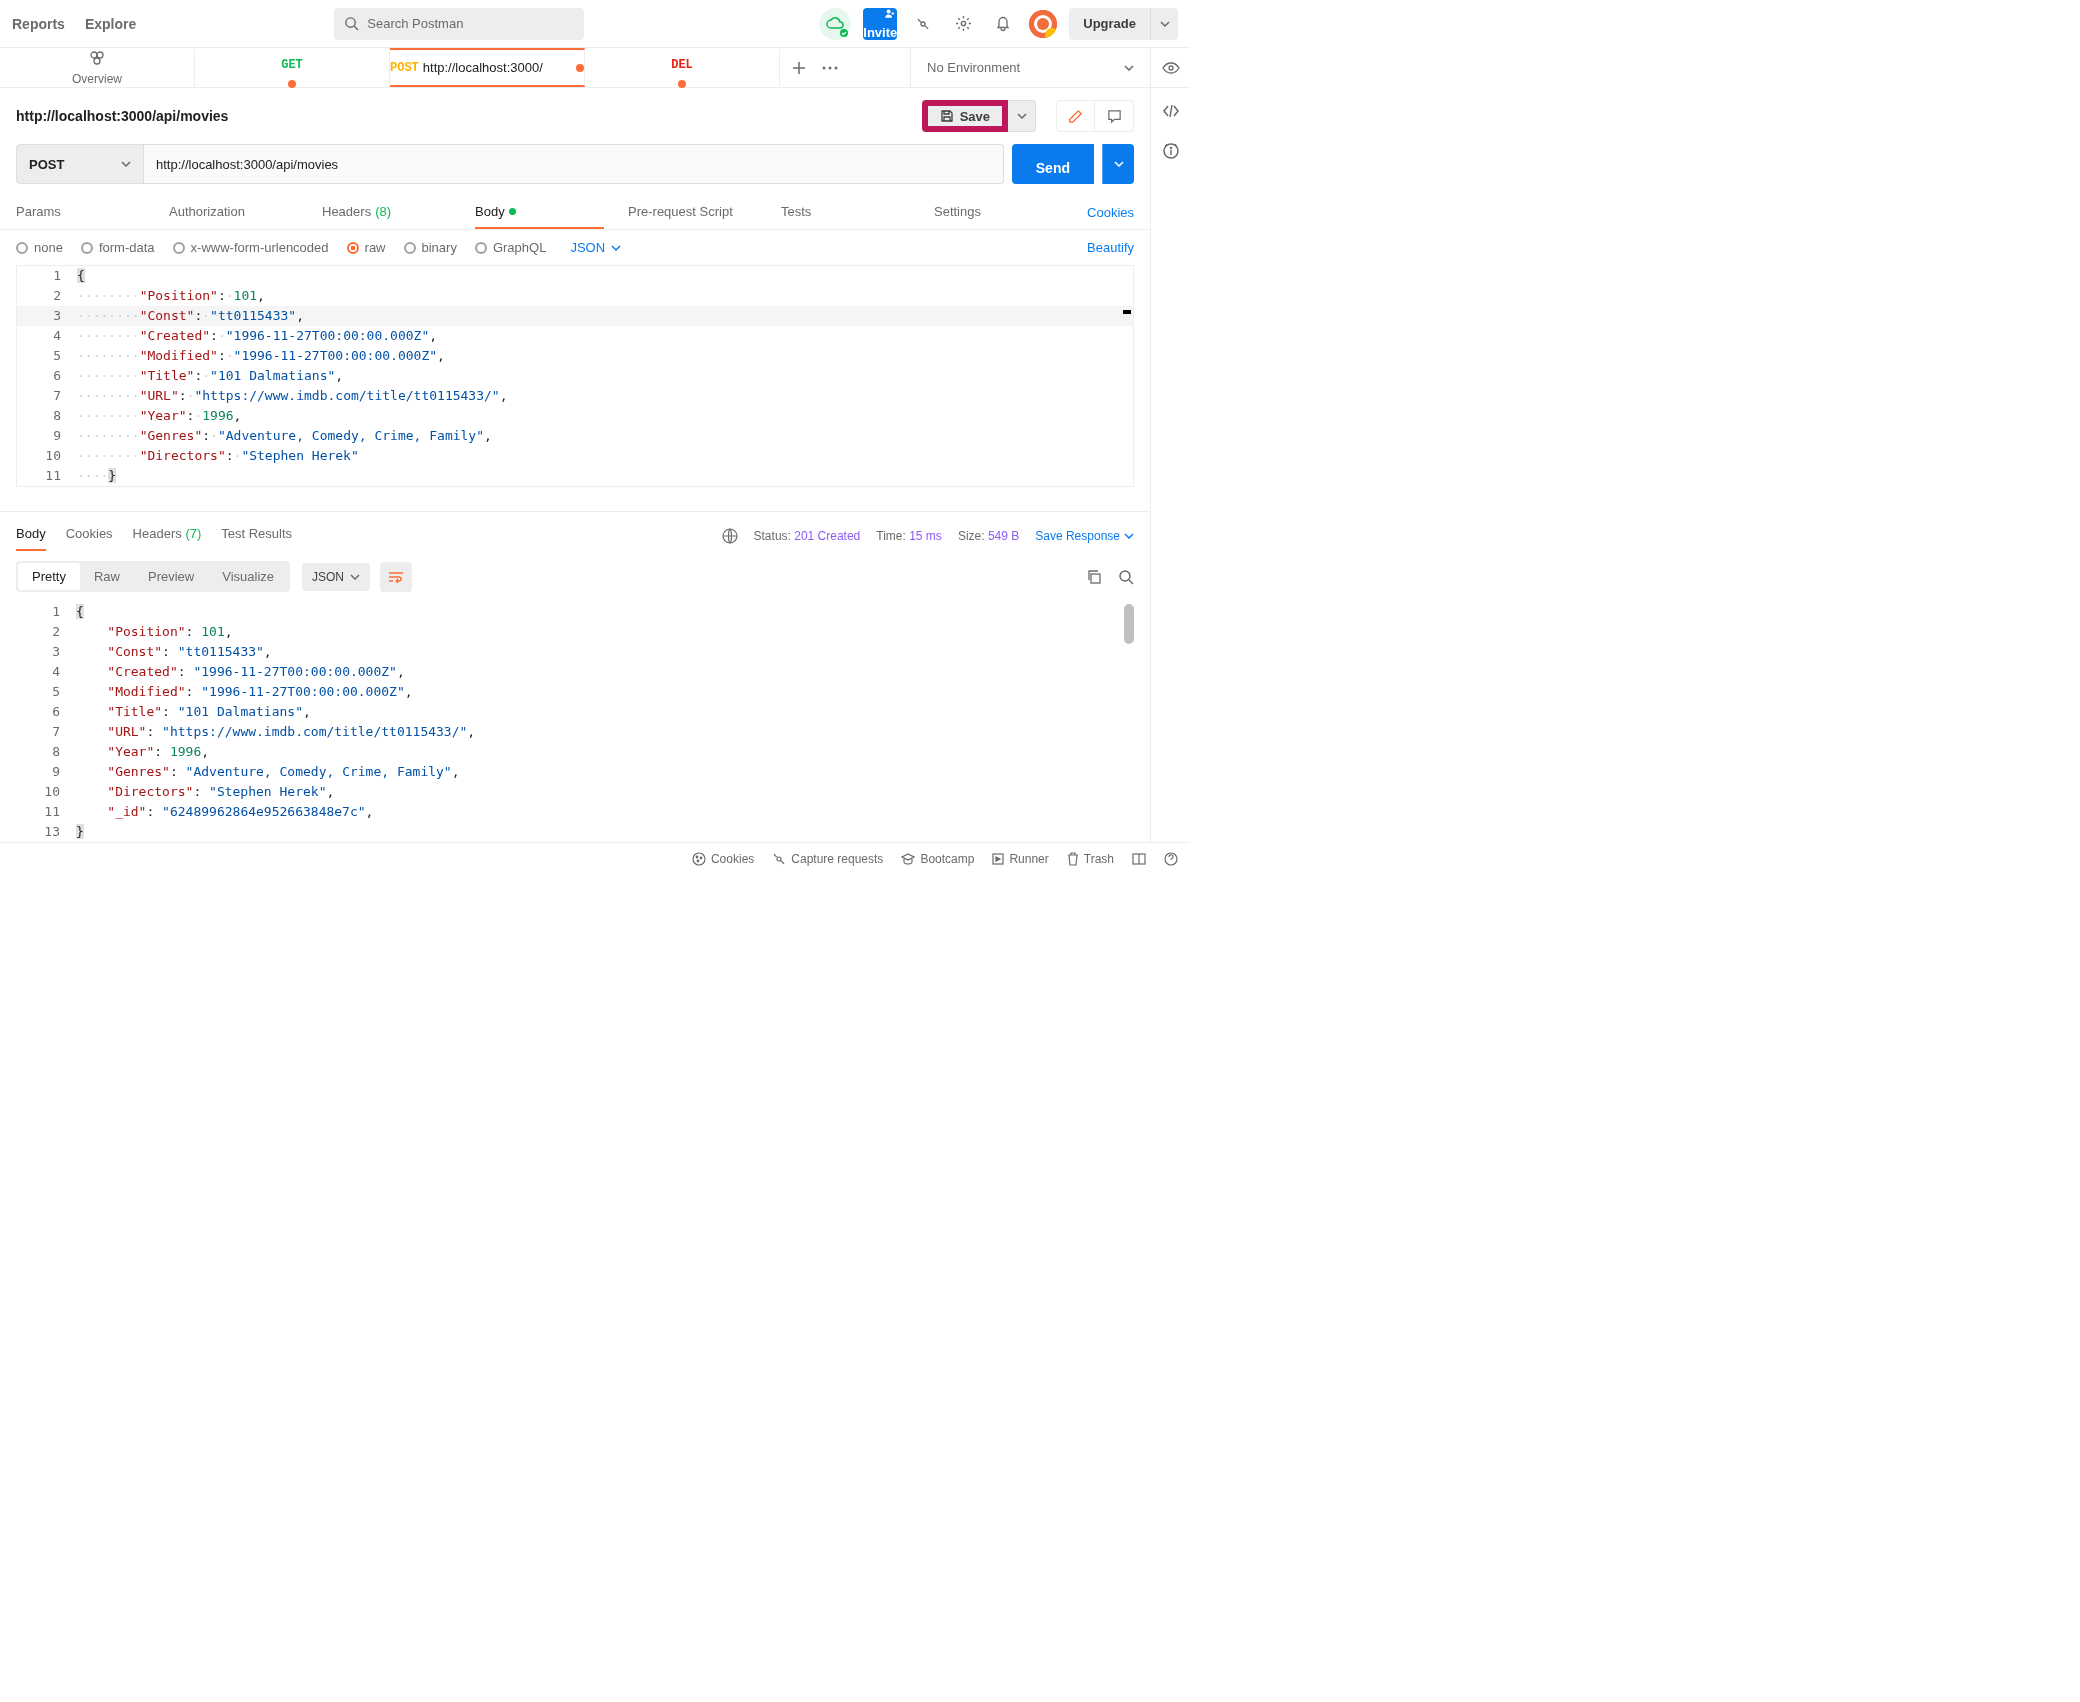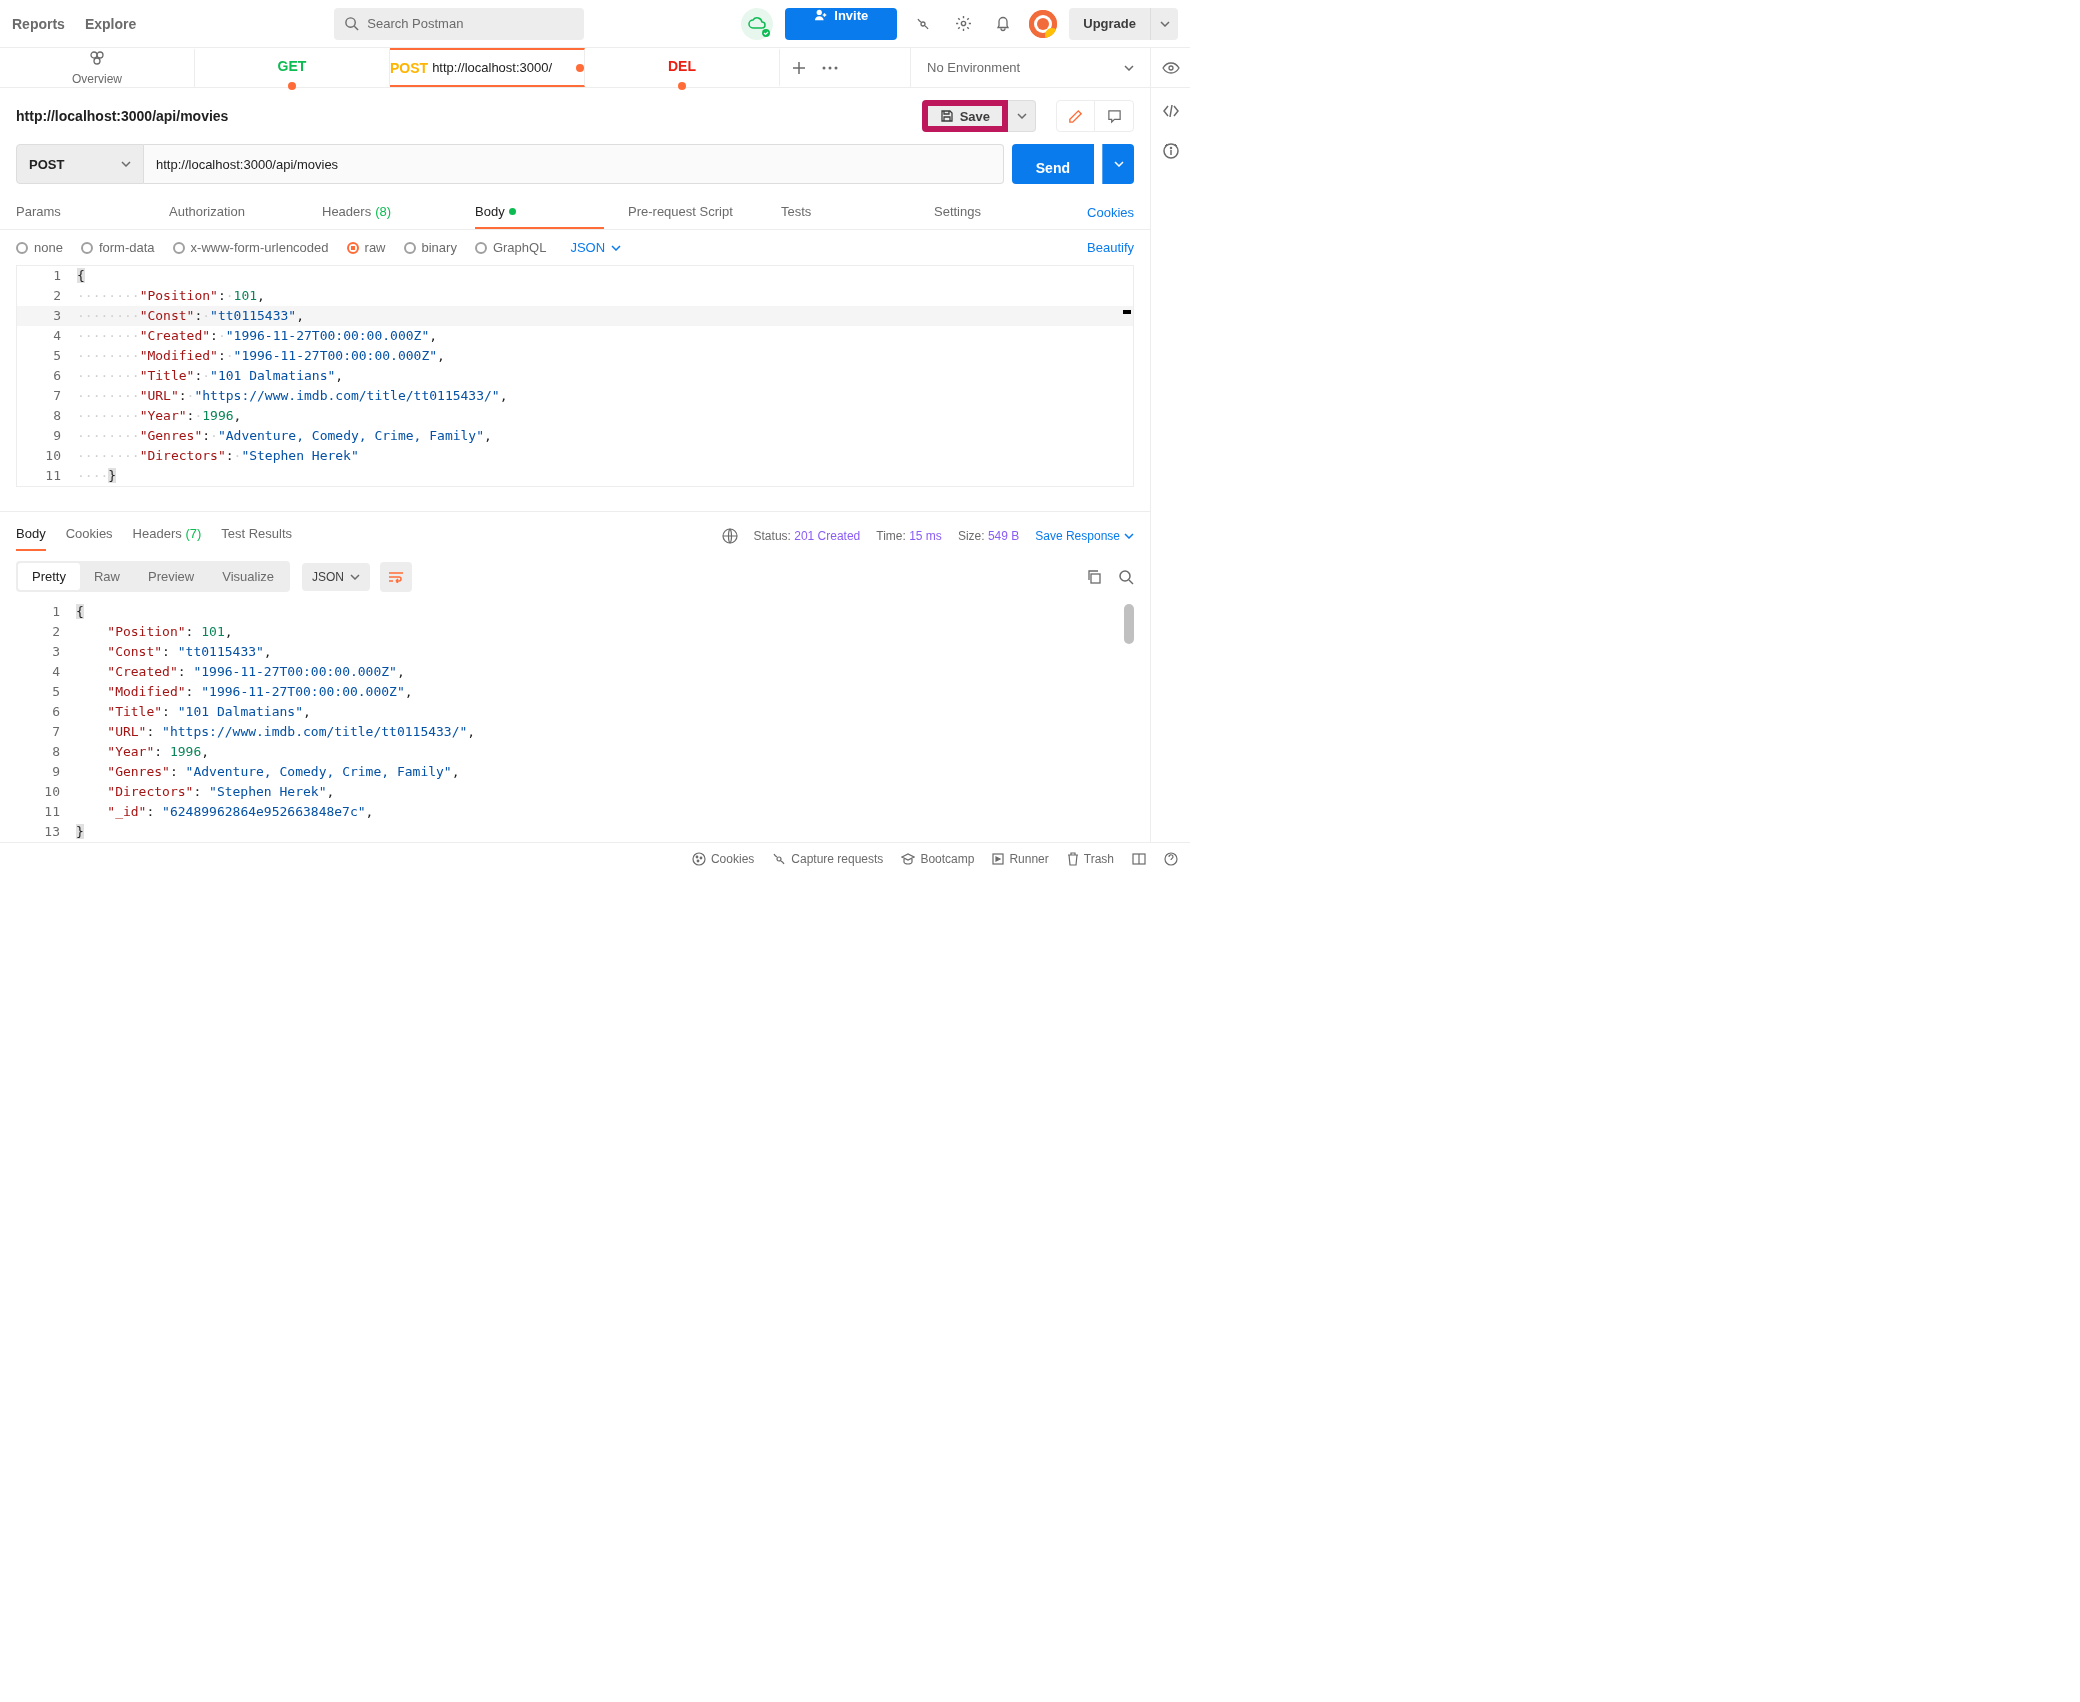--- a/index.html
+++ b/index.html
@@ -3,34 +3,34 @@
 <meta charset="utf-8">
 <style>
 * { box-sizing: border-box; margin: 0; padding: 0; }
 body { font-family: -apple-system, BlinkMacSystemFont, "Segoe UI", Helvetica, Arial, sans-serif; font-size: 13px; color: #212121; background: #fff; width: 1190px; }
 .top-bar { display: flex; align-items: center; height: 48px; padding: 0 12px; border-bottom: 1px solid #ededed; gap: 8px; }
 .top-left { display: flex; gap: 20px; font-size: 14px; color: #6b6b6b; font-weight: 600; }
 .top-left span { cursor: pointer; }
 .search-box { margin-left: 190px; display: flex; align-items: center; background: #ededed; border-radius: 4px; height: 32px; width: 250px; padding: 0 10px; color: #6b6b6b; gap: 8px; }
 .top-right { margin-left: auto; display: flex; align-items: center; gap: 12px; }
 .cloud-badge { width: 32px; height: 32px; border-radius: 16px; background: #e8f7ee; display: flex; align-items: center; justify-content: center; position: relative; }
-.invite-btn { background: #097bed; color: #fff; border: none; border-radius: 4px; height: 32px; padding: 0 29px; font-size: 13px; display: flex; align-items: flex-start; gap: 6px; cursor: pointer; font-weight: 600; }
+.invite-btn { background: #097bed; color: #fff; border: none; border-radius: 4px; height: 32px; padding: 0 0; font-size: 13px; display: flex; align-items: flex-end; gap: 6px; cursor: pointer; font-weight: 600; flex-direction: column; }
 .icon-btn { width: 28px; height: 28px; display: flex; align-items: center; justify-content: center; cursor: pointer; color: #6b6b6b; }
 .avatar { width: 28px; height: 28px; border-radius: 14px; background: #f26b3a; position: relative; overflow: hidden; }
 .avatar::after { content:''; position:absolute; bottom:-4px; right:-2px; width:14px; height:14px; background:#ffc107; border-radius:50%; }
 .upgrade-btn { background: #ededed; border: none; height: 32px; padding: 0 14px; border-radius: 4px 0 0 4px; font-size: 13px; color: #3d3d3d; font-weight: 600; cursor: pointer; }
 .upgrade-drop { background: #ededed; border: none; height: 32px; width: 28px; border-radius: 0 4px 4px 0; border-left: 1px solid #ddd; cursor: pointer; display:flex; align-items:center; justify-content:center; color:#6b6b6b; }
 
 .tabs-row { display: flex; height: 40px; border-bottom: 1px solid #ededed; align-items: stretch; }
 .tab { display: flex; align-items: center; padding: 0 12px; border-right: 1px solid #ededed; font-size: 12px; gap: 6px; cursor: pointer; position: relative; min-width: 0; }
 .tab.active { border-top: 2px solid #ff6c37; background: #fff; }
 .tab:not(.active) { border-top: 2px solid transparent; flex-direction: column; }
 .overview-tab { width: 195px; color: #3d3d3d; }
 .req-tab { width: 195px; }
-.method-badge { font-size: 14px; font-weight: 700; }
+.method-badge { font-size: 12px; font-weight: 700; font-family: Liberation Mono, monospace; }
 .method-GET { color: #0cbb52; }
 .method-POST { color: #ffb400; }
 .method-DEL { color: #eb2013; }
 .tab-label { color: #6b6b6b; white-space: nowrap; overflow: hidden; text-overflow: ellipsis; flex: 1; }
 .tab.active .tab-label { color: #212121; }
 .dot { width: 8px; height: 8px; border-radius: 4px; background: #ff6c37; flex-shrink: 0; }
 .tab-actions { display: flex; align-items: center; padding: 0 12px; gap: 16px; color: #6b6b6b; }
 .env-select { margin-left: auto; display: flex; align-items: center; padding: 0 16px; border-left: 1px solid #ededed; color: #6b6b6b; width: 240px; justify-content: space-between; cursor: pointer; }
 .env-eye { width: 40px; display: flex; align-items: center; justify-content: center; border-left: 1px solid #ededed; color: #6b6b6b; }
 

